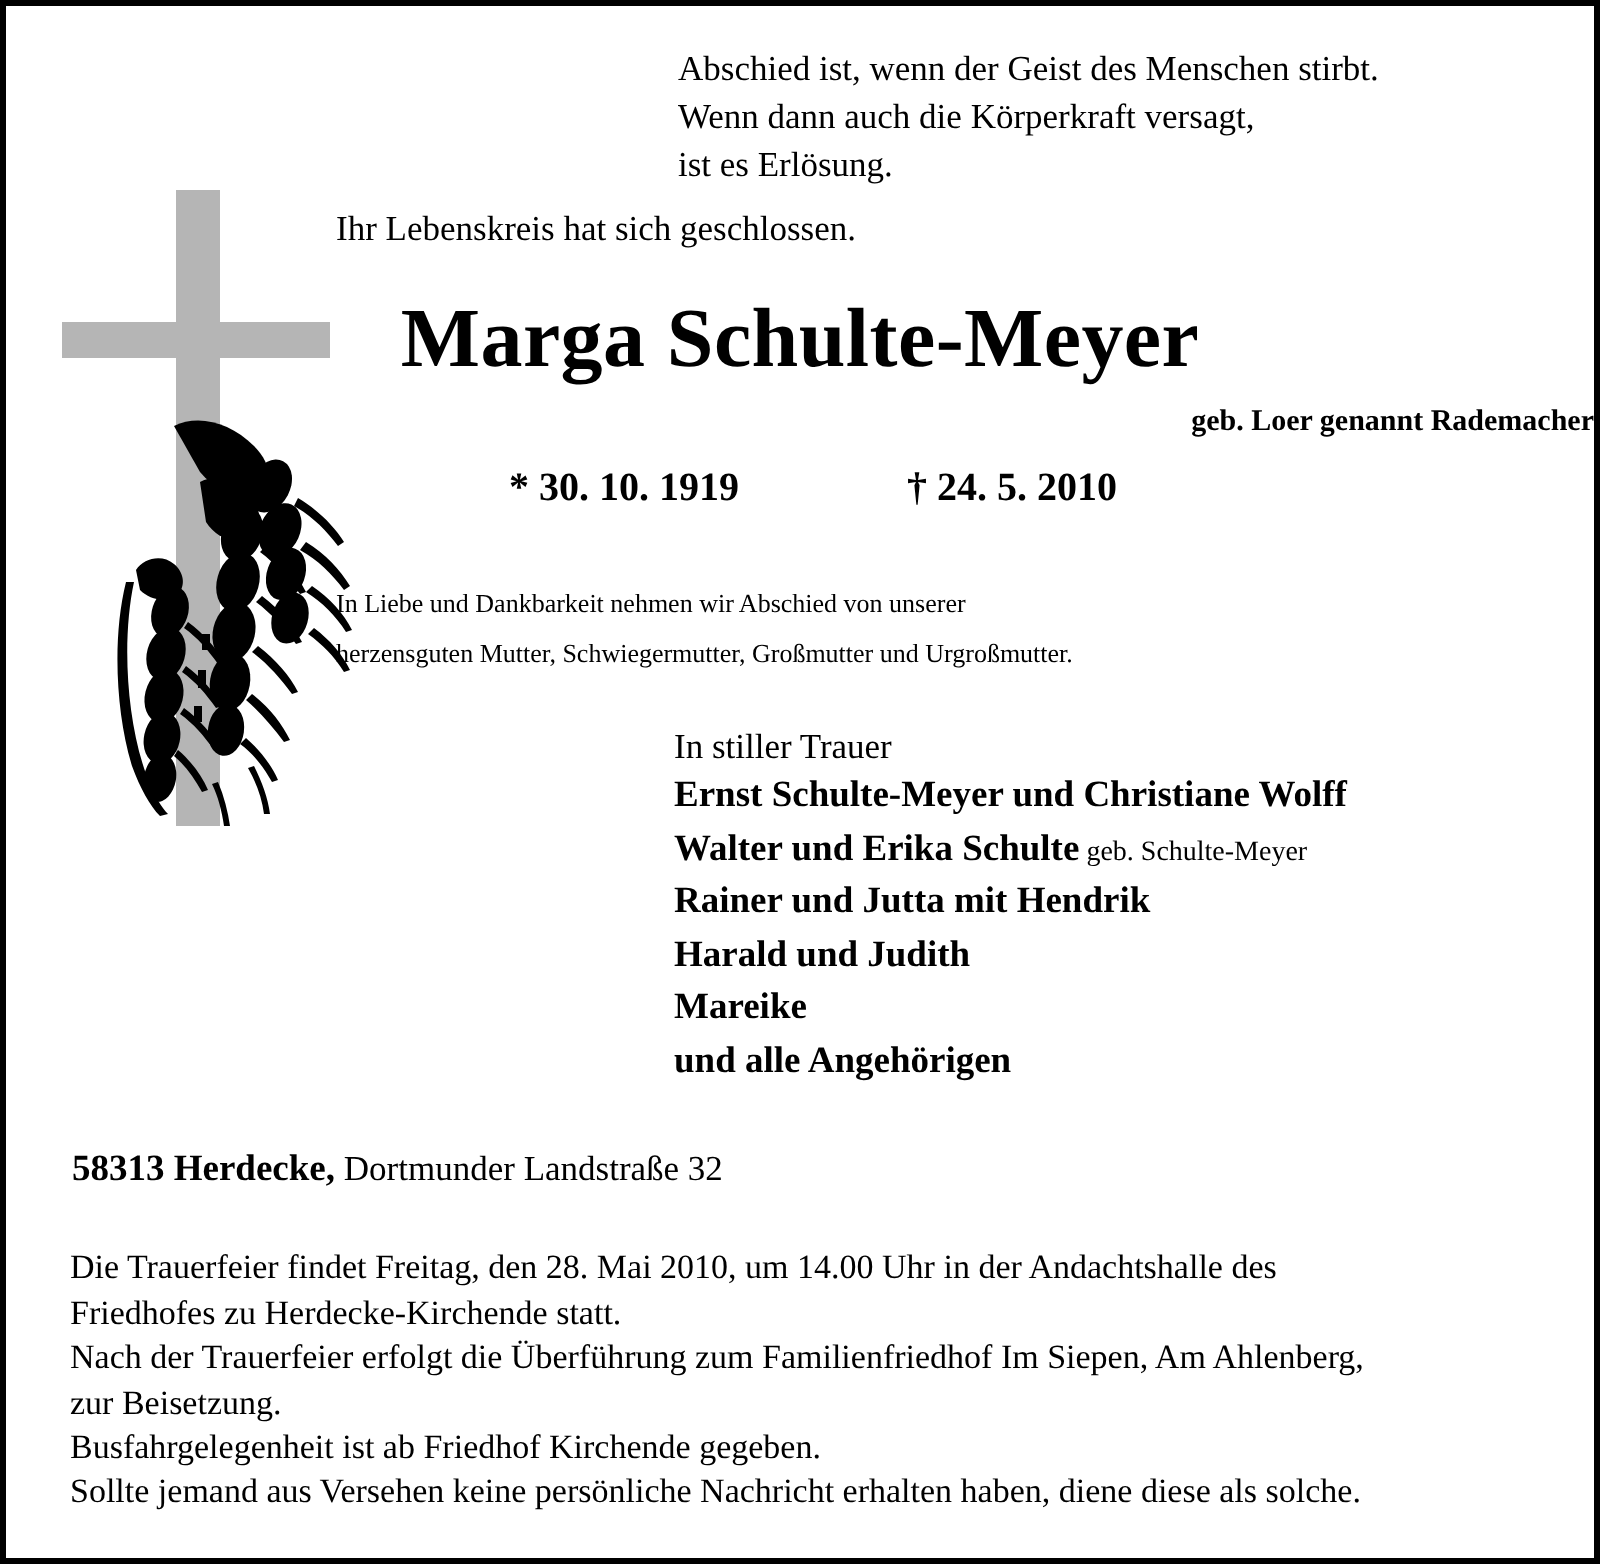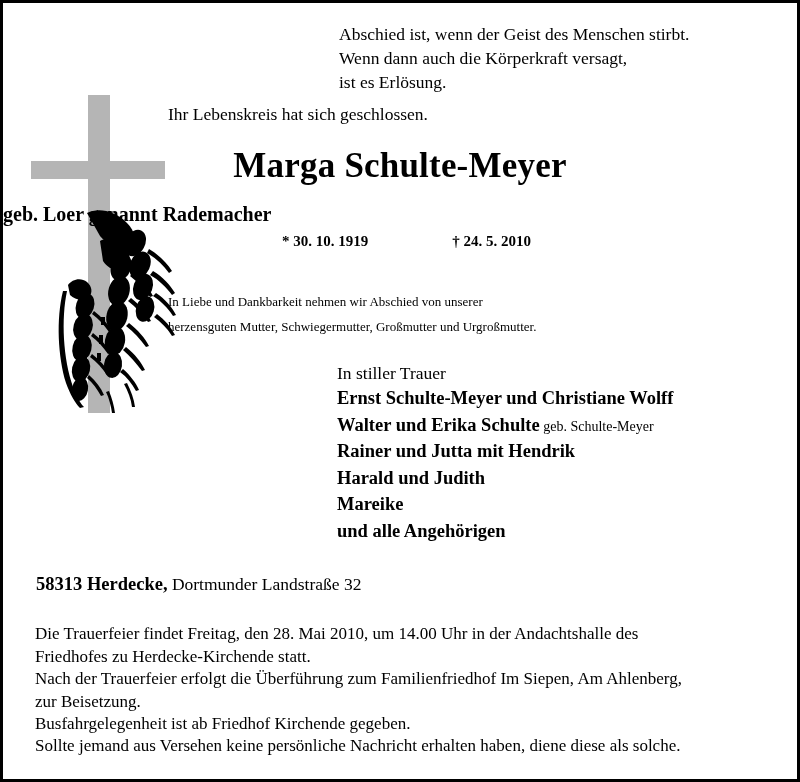--- a/index.html
+++ b/index.html
@@ -47,40 +47,40 @@
     top: 99px;
     font-size: 17.5px;
     line-height: 24px;
   }
   .deceased-name {
     position: absolute;
     left: 0;
     right: 0;
     top: 143px;
     text-align: center;
-    font-size: 35px;
+    font-size: 42px;
     font-weight: bold;
     letter-spacing: 0.2px;
   }
   .maiden-name {
     position: absolute;
     left: 0;
     right: 0;
     top: 200px;
-    text-align: left;
-    font-size: 20px;
+    text-align: right;
+    font-size: 15px;
     font-weight: bold;
   }
   .dates {
     position: absolute;
     left: 0;
     right: 0;
     top: 230px;
     text-align: center;
-    font-size: 15px;
+    font-size: 20px;
     font-weight: bold;
     padding-left: 13px;
   }
   .dates .birth { display: inline-block; }
   .dates .death { display: inline-block; margin-left: 84px; }
 
   .farewell {
     position: absolute;
     left: 165px;
     top: 286px;

